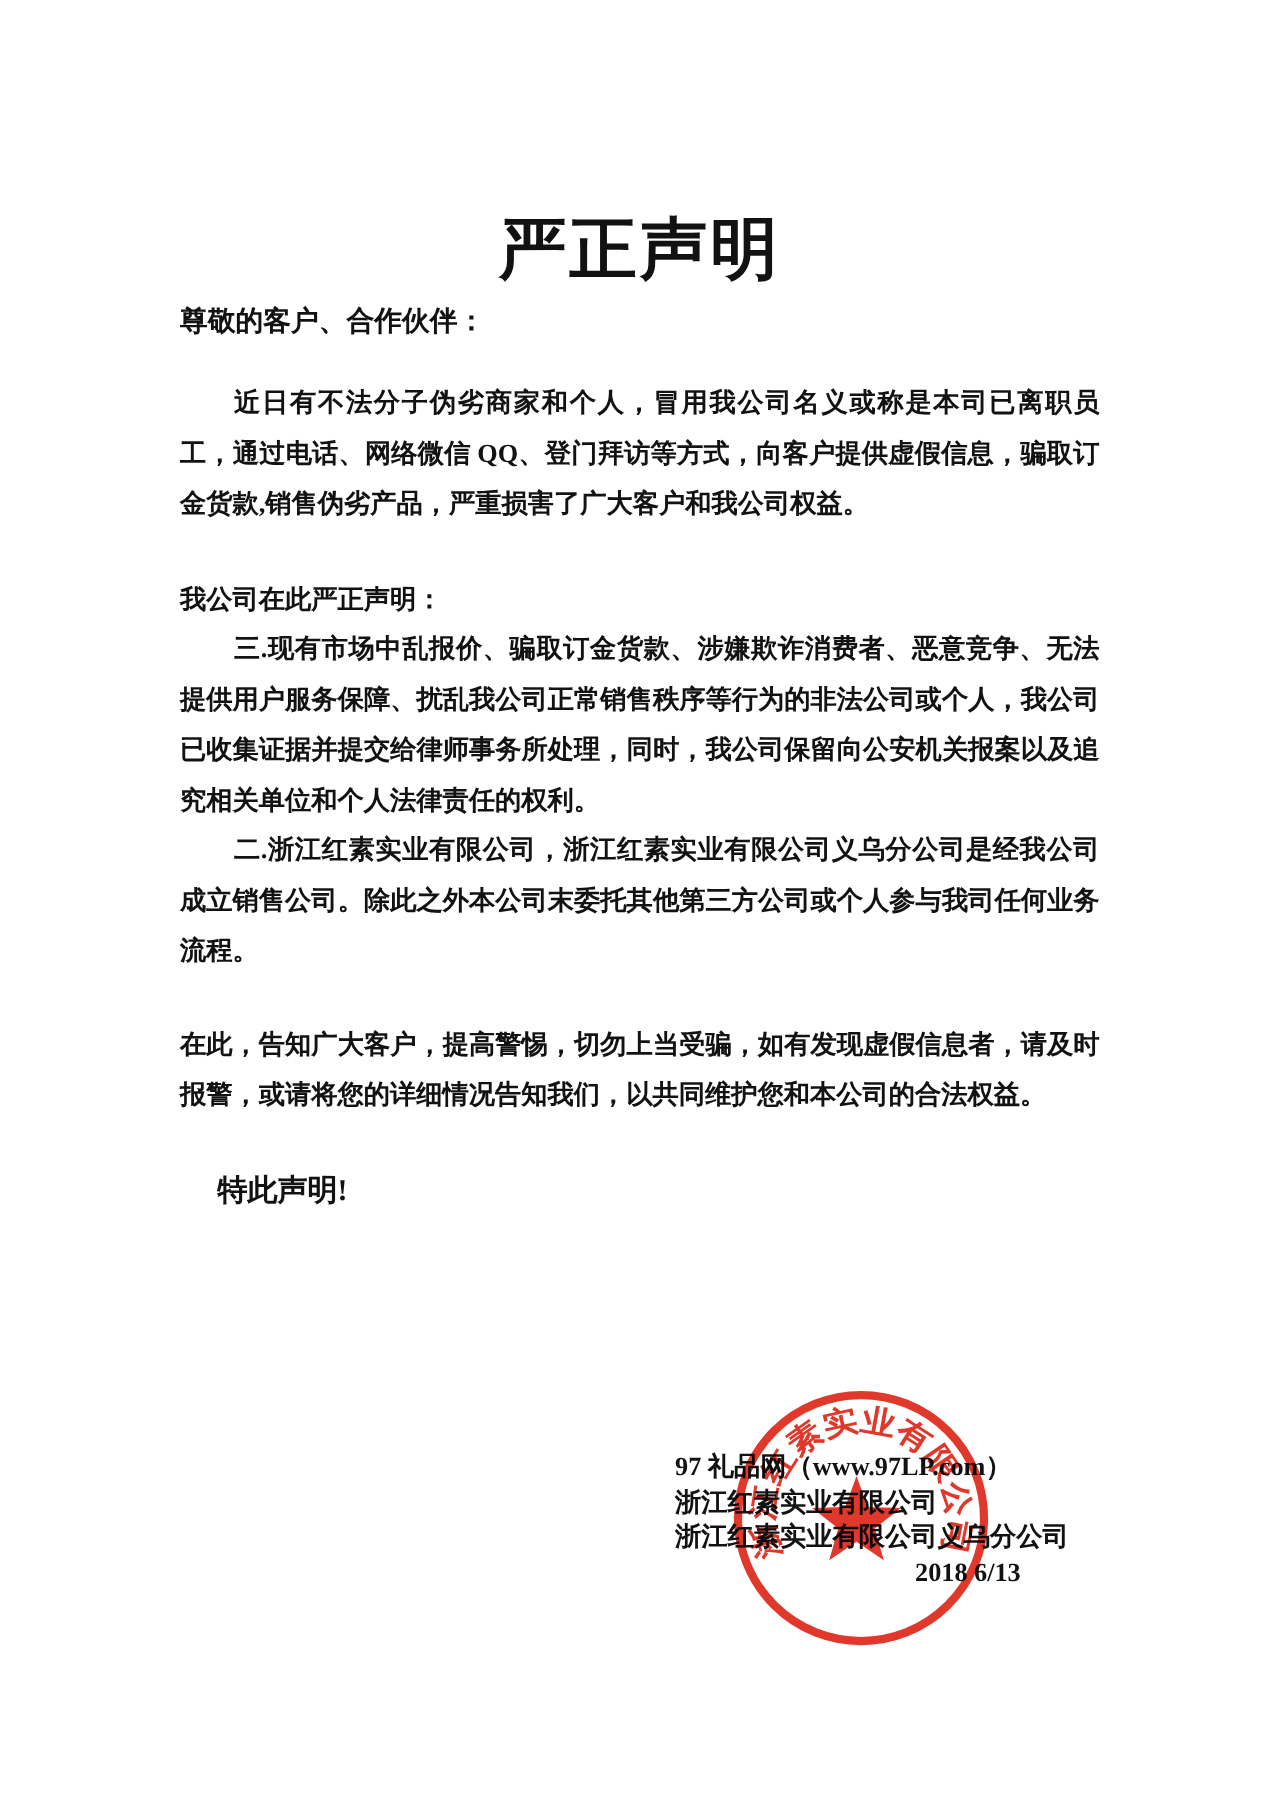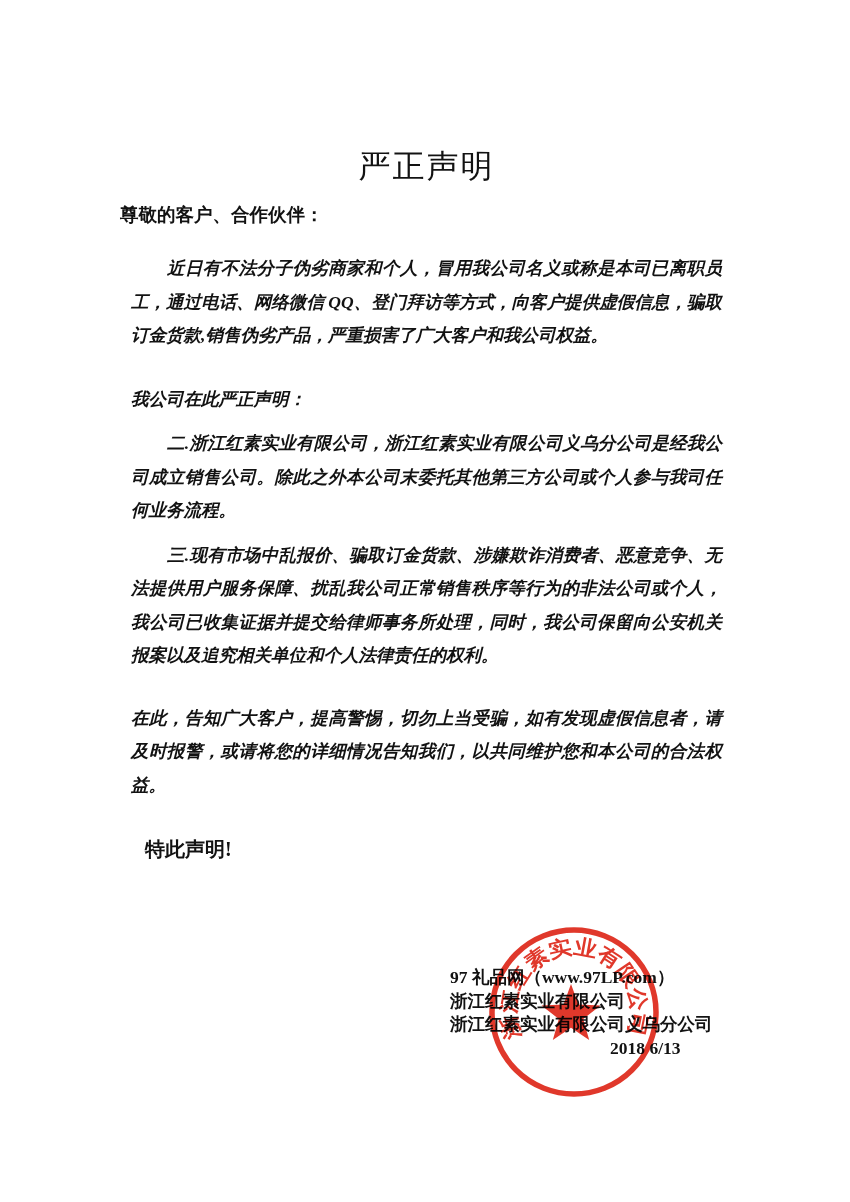--- a/index.html
+++ b/index.html
@@ -3,27 +3,27 @@
 <meta charset="utf-8">
 <style>
   html,body{margin:0;padding:0;background:#888;}
   .page{
     position:relative;width:850px;height:1202px;background:#ffffff;
     margin:0 auto;overflow:hidden;color:#121212;
     font-family:"Liberation Serif","DejaVu Serif",serif;
   }
   .content{position:absolute;left:120px;top:0;width:613px;}
   h1.title{
-    margin:146px 0 16px 0;font-size:32px;line-height:40px;font-weight:400;
+    margin:146px 0 16px 0;font-size:45px;line-height:40px;font-weight:700;
     text-align:center;letter-spacing:2px;
   }
   .greeting{margin:16px 0 0 0;font-size:18.5px;line-height:27px;font-weight:600;}
   .para{
-    margin:11px;font-size:17.5px;line-height:33.5px;font-weight:600;
-    text-align:justify;text-align-last:left;font-style:italic;
+    margin:0;font-size:17.5px;line-height:33.5px;font-weight:600;
+    text-align:justify;text-align-last:left;
   }
   .indent{text-indent:36px;}
   .p1{margin-top:23px;}
   .declare-heading{margin-top:30px;}
   .closing{margin-top:29px;}
   .declaration{
     margin:33px 0 0 25px;font-size:20px;line-height:28px;font-weight:700;
   }
   .hotline{margin:0 0 0 25px;font-size:18px;line-height:28px;font-weight:600;}
   .hotline .ph1{margin-left:12px;}
@@ -51,22 +51,22 @@
 
   <div class="content">
     <h1 class="title">严正声明</h1>
 
     <p class="greeting">尊敬的客户、合作伙伴：</p>
 
     <p class="para indent p1">近日有不法分子伪劣商家和个人，冒用我公司名义或称是本司已离职员工，通过电话、网络微信 QQ、登门拜访等方式，向客户提供虚假信息，骗取订金货款,销售伪劣产品，严重损害了广大客户和我公司权益。</p>
 
     <div>
       <p class="para declare-heading">我公司在此严正声明：</p>
+      <p class="para indent">三.现有市场中乱报价、骗取订金货款、涉嫌欺诈消费者、恶意竞争、无法提供用户服务保障、扰乱我公司正常销售秩序等行为的非法公司或个人，我公司已收集证据并提交给律师事务所处理，同时，我公司保留向公安机关报案以及追究相关单位和个人法律责任的权利。</p>
       <p class="para indent">二.浙江红素实业有限公司，浙江红素实业有限公司义乌分公司是经我公司成立销售公司。除此之外本公司末委托其他第三方公司或个人参与我司任何业务流程。</p>
-      <p class="para indent">三.现有市场中乱报价、骗取订金货款、涉嫌欺诈消费者、恶意竞争、无法提供用户服务保障、扰乱我公司正常销售秩序等行为的非法公司或个人，我公司已收集证据并提交给律师事务所处理，同时，我公司保留向公安机关报案以及追究相关单位和个人法律责任的权利。</p>
     </div>
 
     <p class="para closing">在此，告知广大客户，提高警惕，切勿上当受骗，如有发现虚假信息者，请及时报警，或请将您的详细情况告知我们，以共同维护您和本公司的合法权益。</p>
 
     <p class="declaration">特此声明!</p>
 
   </div>
 
   <div class="signature">
     <p>97 礼品网（www.97LP.com）</p>

